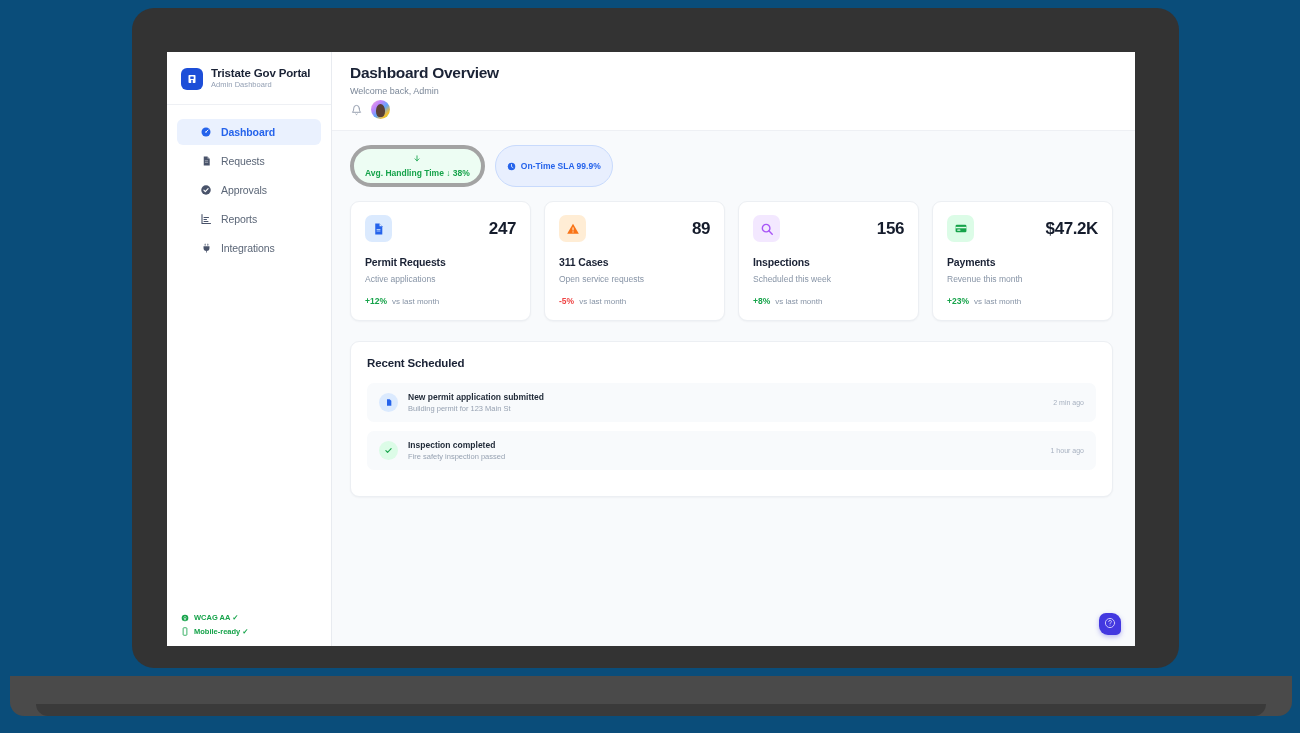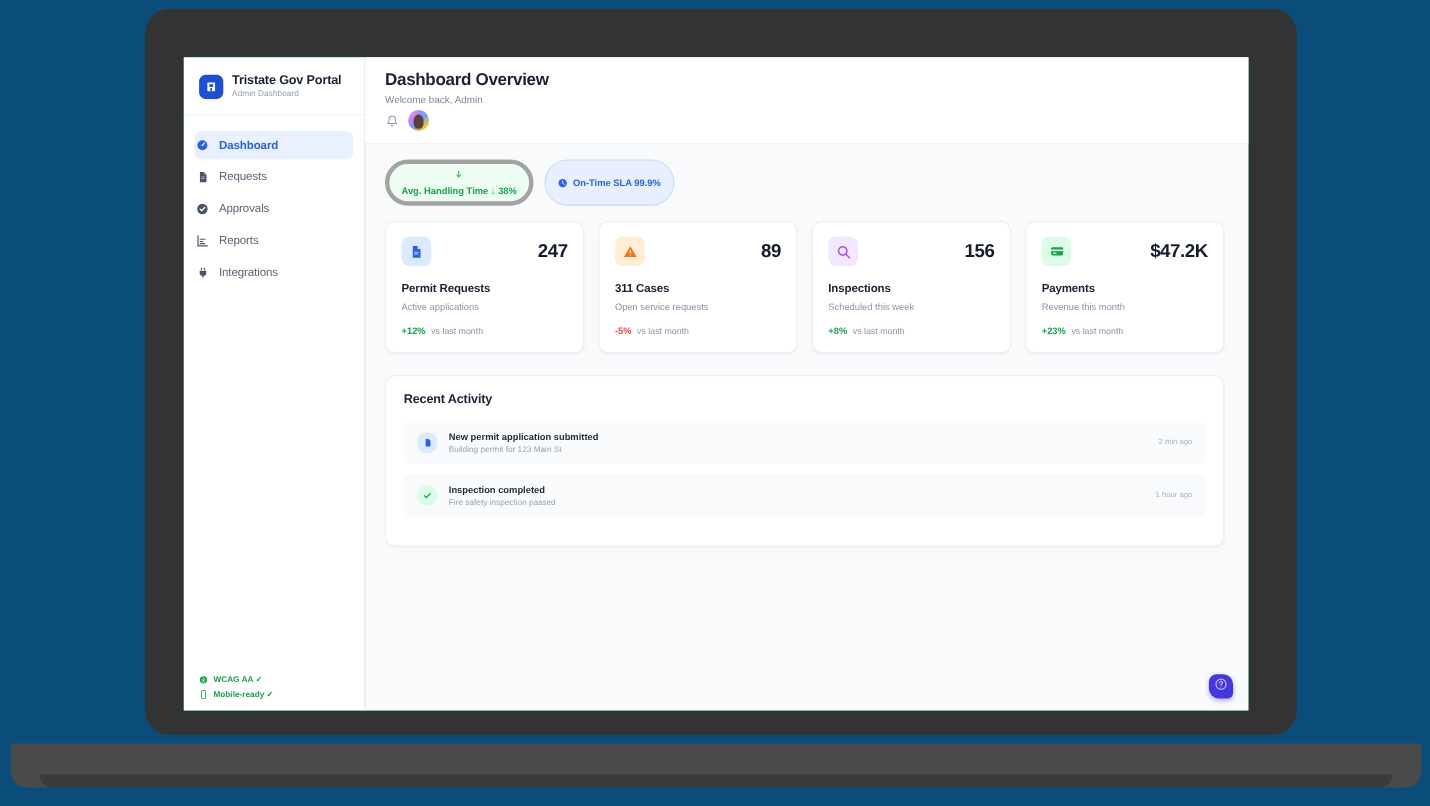--- a/index.html
+++ b/index.html
@@ -42,21 +42,21 @@
     border-radius: 0 0 40px 40px;
   }
 
   
   #screen {
     position: absolute;
     left: 167px;
     top: 52px;
     width: 968px;
     height: 594px;
-    background: #5eead4;
+    background: #be185d;
     display: flex;
     overflow: hidden;
   }
 
   
   #sidebar {
     width: 165px;
     height: 100%;
     background: #ffffff;
     border-right: 1px solid #e8ebf0;
@@ -79,21 +79,21 @@
     flex: 0 0 22px;
     margin-top: 1px;
   }
   .brand-text { display: flex; flex-direction: column; gap: 1px; }
   .brand-title { font-size: 11.5px; font-weight: bold; color: #1a2235; letter-spacing: -0.15px; white-space: nowrap; }
   .brand-sub { font-size: 7.5px; color: #94a0b4; letter-spacing: 0.05px; }
 
   #sidebar-nav { padding: 14px 10px 0 10px; display: flex; flex-direction: column; gap: 3px; }
   .nav-item {
     display: flex; align-items: center; gap: 9px;
-    padding: 7px 1px;
+    padding: 7px 23px;
     border-radius: 6px;
     cursor: pointer;
     font-size: 10.5px;
     color: #5b6677;
   }
   .nav-item.active { background: #eaf1fe; color: #2563eb; font-weight: bold; }
   .nav-icon { width: 12px; height: 12px; display: flex; align-items: center; justify-content: center; flex: 0 0 12px; }
   .nav-label { letter-spacing: -0.1px; }
 
   #sidebar-footer { margin-top: auto; padding: 0 0 10px 14px; display: flex; flex-direction: column; gap: 5px; }
@@ -418,21 +418,21 @@
           <div class="stat-desc">Revenue this month</div>
           <div class="stat-delta-row">
             <span class="stat-delta up">+23%</span>
             <span class="stat-delta-note">vs last month</span>
           </div>
         </div>
 
       </div>
 
       <div id="activity-card">
-        <div id="activity-title">Recent Activity</div>
+        <div id="activity-title">Recent Scheduled</div>
 
         <div class="activity-item">
           <div class="activity-avatar" style="background:#dbeafe">
             <svg width="8" height="9" viewBox="0 0 24 24" fill="#2563eb">
               <path d="M6 2h8l5 5v15H6z"></path>
             </svg>
           </div>
           <div class="activity-body">
             <div class="activity-heading">New permit application submitted</div>
             <div class="activity-sub">Building permit for 123 Main St</div>

